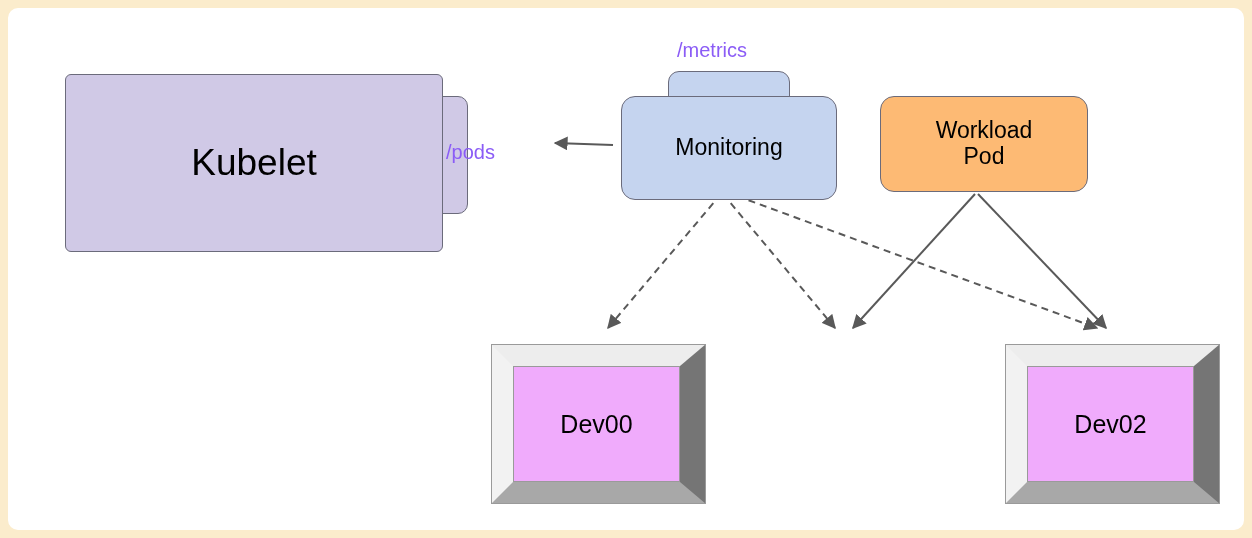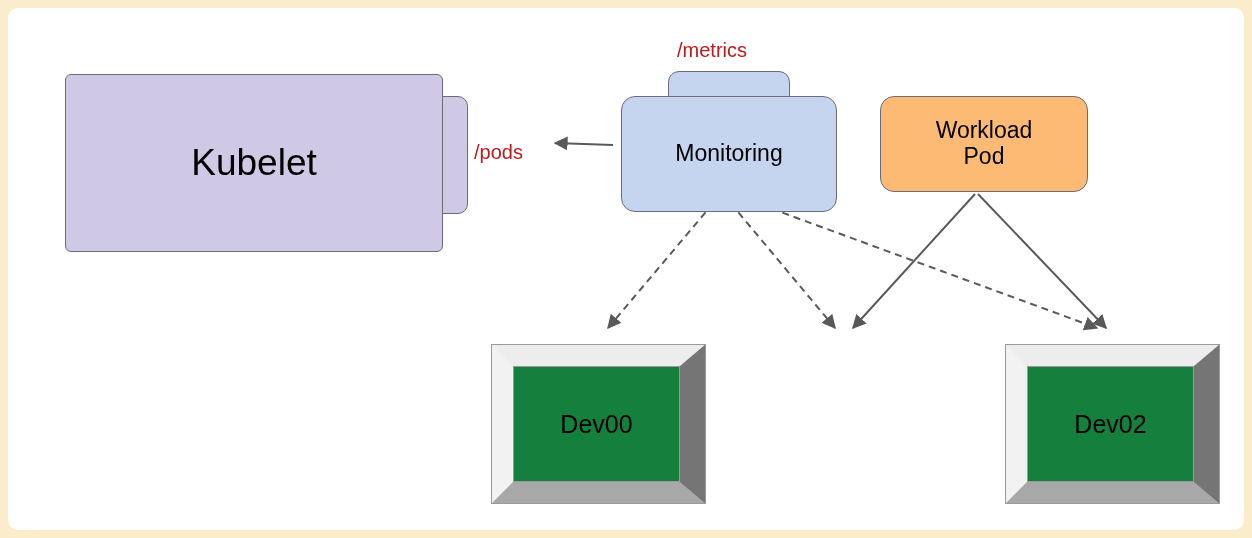--- a/index.html
+++ b/index.html
@@ -77,21 +77,21 @@
     border: 1.6px solid #6b6b7b;
     border-radius: 10px;
     z-index: 2;
   }
 
   
   .monitoring-box {
     left: 613px;
     top: 88px;
     width: 216px;
-    height: 116px;
+    height: 104px;
     background: #c5d4ef;
     border: 1.6px solid #6b6b7b;
     border-radius: 14px;
     font-size: 23px;
     z-index: 3;
   }
   
   .metrics-tab {
     position: absolute;
     left: 660px;
@@ -115,25 +115,25 @@
     border-radius: 14px;
     font-size: 23px;
     z-index: 3;
     align-items: center;
   }
 
   
   .edge-label {
     position: absolute;
     font-size: 20px;
-    color: #b91c1c;
+    color: #8b5cf6;
     white-space: nowrap;
     z-index: 4;
   }
-  .label-pods   { left: 466px; top: 133px; }
+  .label-pods   { left: 438px; top: 133px; }
   .label-metrics{ left: 669px; top: 31px;  }
 
   
   .device {
     position: absolute;
     top: 336px;
     width: 215px;
     height: 160px;
     z-index: 3;
   }
@@ -147,21 +147,21 @@
     outline: 1px solid #9a9a9a;
     outline-offset: -1px;
   }
   
   .device .inner {
     position: absolute;
     left: 22px;
     top: 22px;
     right: 26px;
     bottom: 22px;
-    background: #15803d;
+    background: #f0abfc;
     border: 1px solid #9a9a9a;
     display: flex;
     align-items: center;
     justify-content: center;
   }
   .device .dev-label {
     font-size: 25px;
     color: #000000;
   }
   .dev00 { left: 483px; }

